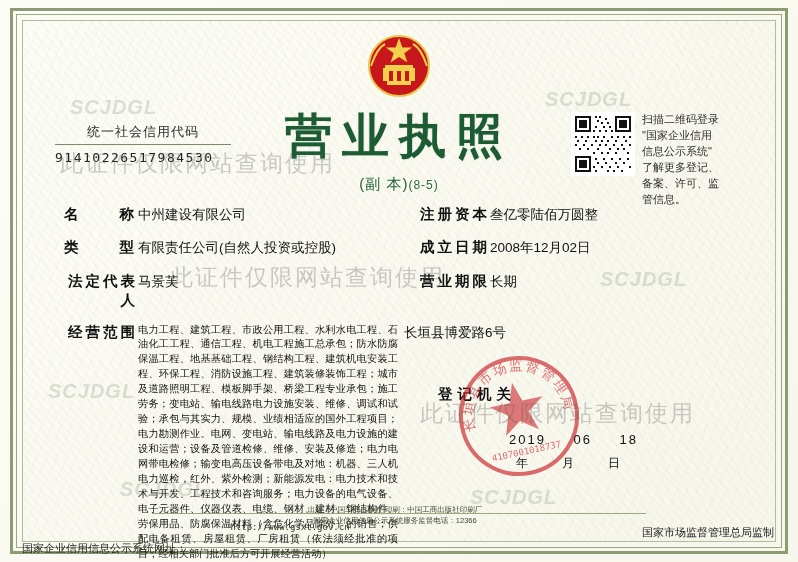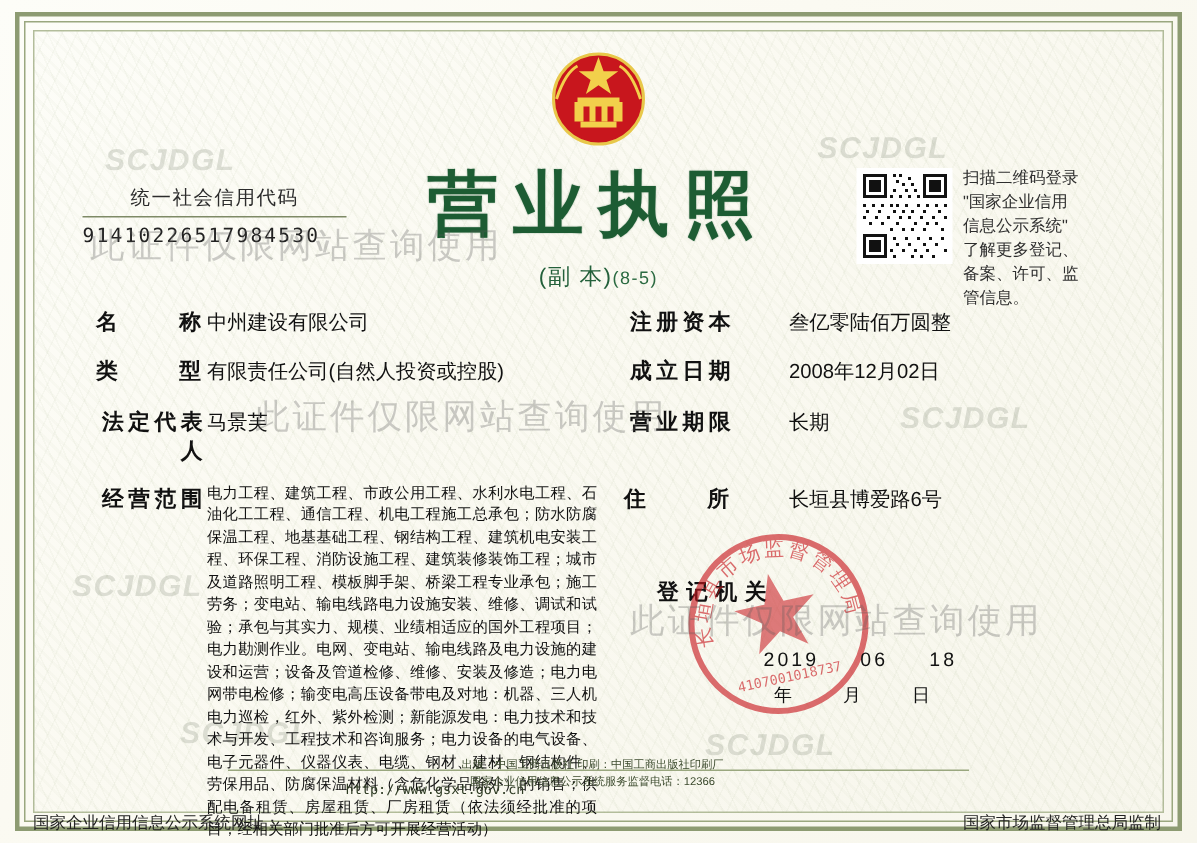--- a/index.html
+++ b/index.html
@@ -80,21 +80,21 @@
     padding:2px;
     box-sizing:border-box;
   }
   .qr-text{
     font-size:11px;color:#2e2e2e;line-height:1.45;
   }
   
   .fields{position:absolute;left:52px;top:205px;right:40px;}
   .row{display:flex;margin-bottom:13px;}
   .col-l{width:352px;display:flex;}
-  .col-r{flex:1;display:flex;gap:36px;}
+  .col-r{flex:1;display:flex;}
   .lab{
     width:86px;flex:0 0 86px;
     font-size:14.5px;color:#111;letter-spacing:4px;
     font-weight:bold;
     text-align:right;
   }
   .lab.wide{letter-spacing:3px;}
   .val{
     font-size:13.5px;color:#111;line-height:1.5;
   }
@@ -131,21 +131,21 @@
   .bottom-url{
     position:absolute;left:160px;bottom:30px;width:260px;text-align:center;
     font-size:9px;color:#2d3a22;
     font-family:"DejaVu Sans Mono","Liberation Mono",monospace;
   }
   .footer-left{
     position:absolute;left:22px;bottom:6px;
     font-size:11px;color:#222;
   }
   .footer-right{
-    position:absolute;right:24px;bottom:6px;
+    position:absolute;right:24px;bottom:22px;
     font-size:11px;color:#222;
   }
   
   .wm{
     position:absolute;
     color:rgba(90,90,90,0.30);
     font-size:23px;
     letter-spacing:2px;
     white-space:nowrap;
     pointer-events:none;
@@ -341,21 +341,20 @@
         <div class="val">长期</div>
       </div>
     </div>
 
     <div class="row">
       <div class="col-l">
         <div class="lab wide">经营范围</div>
         <div class="scope-text">电力工程、建筑工程、市政公用工程、水利水电工程、石油化工工程、通信工程、机电工程施工总承包；防水防腐保温工程、地基基础工程、钢结构工程、建筑机电安装工程、环保工程、消防设施工程、建筑装修装饰工程；城市及道路照明工程、模板脚手架、桥梁工程专业承包；施工劳务；变电站、输电线路电力设施安装、维修、调试和试验；承包与其实力、规模、业绩相适应的国外工程项目；电力勘测作业。电网、变电站、输电线路及电力设施的建设和运营；设备及管道检修、维修、安装及修造；电力电网带电检修；输变电高压设备带电及对地：机器、三人机电力巡检，红外、紫外检测；新能源发电：电力技术和技术与开发、工程技术和咨询服务；电力设备的电气设备、电子元器件、仪器仪表、电缆、钢材、建材、钢结构件、劳保用品、防腐保温材料（含危化学品除外）的销售；供配电备租赁、房屋租赁、厂房租赁（依法须经批准的项目，经相关部门批准后方可开展经营活动）</div>
       </div>
       <div class="col-r">
-        <div class="lab">住　　所</div>
         <div class="val">长垣县博爱路6号</div>
       </div>
     </div>
 
   </div>
 
   <div class="reg-org">登记机关</div>
 
   <div class="seal">
     <svg width="128" height="128" viewBox="0 0 128 128">

